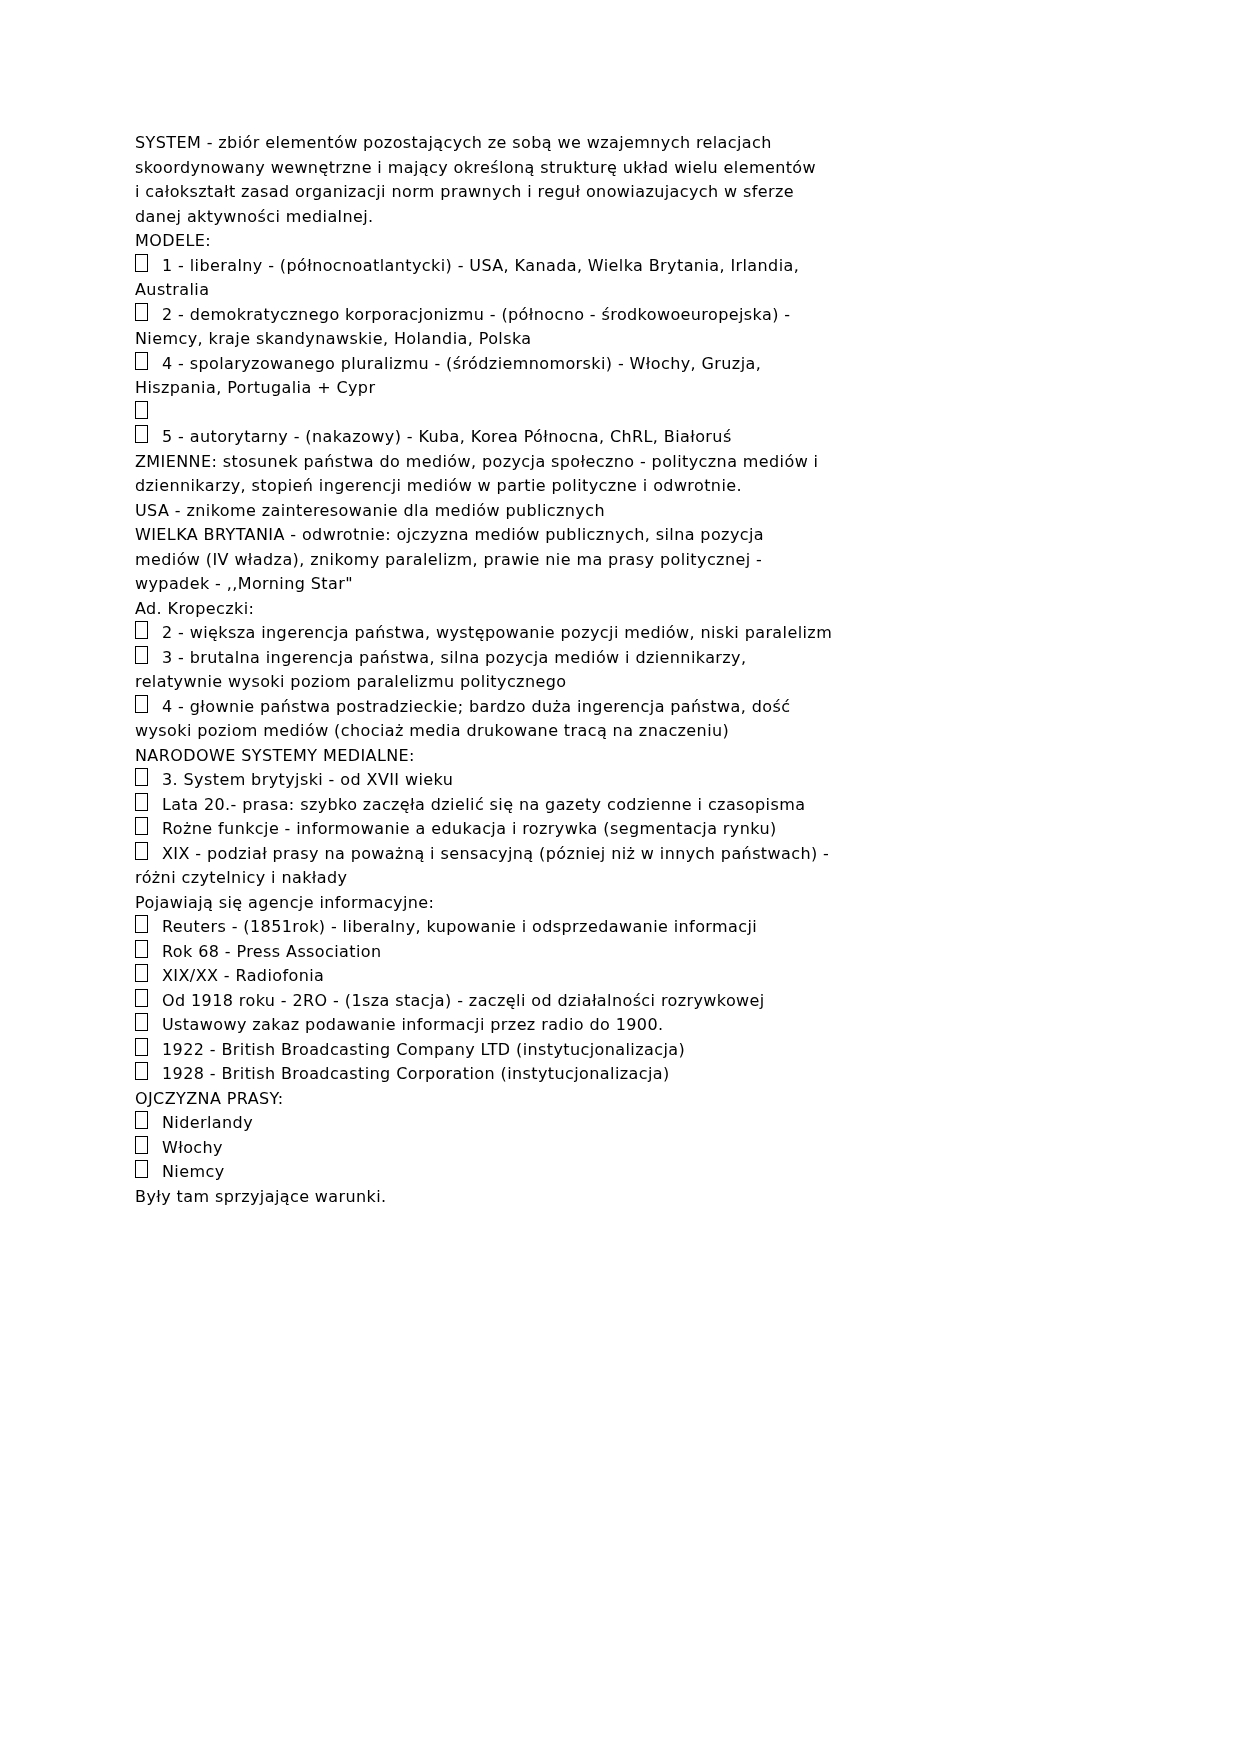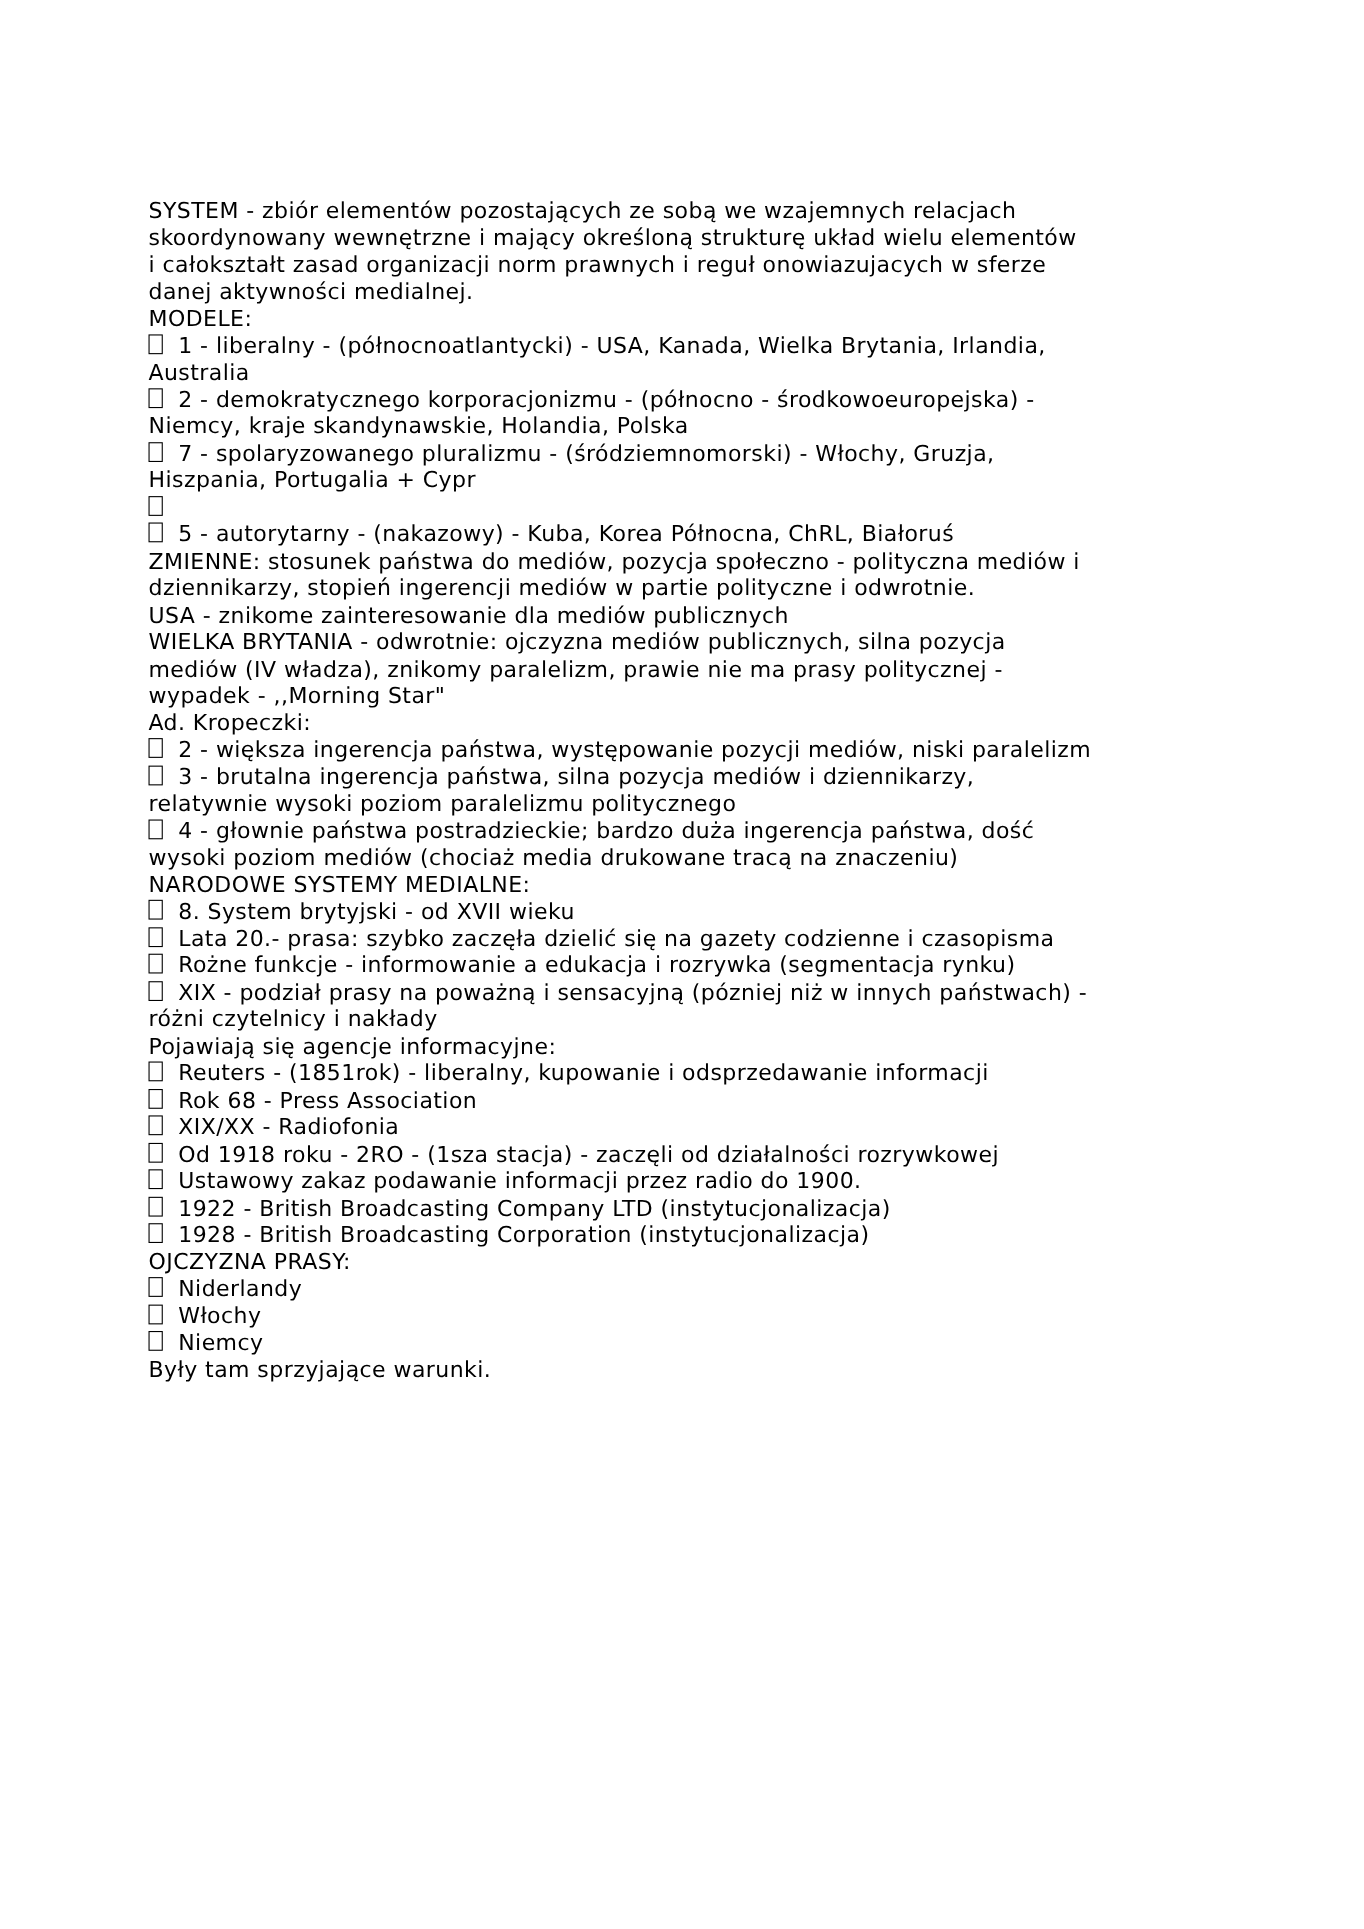--- a/index.html
+++ b/index.html
@@ -14,24 +14,23 @@
     background: #ffffff;
     font-family: "DejaVu Sans", "Liberation Sans", sans-serif;
     color: #000000;
     overflow: hidden;
   }
   .content {
     position: absolute;
     left: 135px;
     top: 131px;
     width: 1010px;
-    font-size: 20px;
+    font-size: 16px;
     line-height: 24.5px;
     letter-spacing: 0.4px;
-    margin-top: 48px;
   }
   .block { margin: 0; padding: 0; }
   .txt { white-space: pre-line; }
   
   .tofu {
     display: inline-block;
     width: 11px;
     height: 16px;
     border: 1.6px solid #000000;
     margin-right: 14px;
@@ -46,38 +45,38 @@
   <div class="content" id="doc">
       <div class="block"><span class="txt">SYSTEM - zbiór elementów pozostających ze sobą we wzajemnych relacjach
 skoordynowany wewnętrzne i mający określoną strukturę układ wielu elementów
 i całokształt zasad organizacji norm prawnych i reguł onowiazujacych w sferze
 danej aktywności medialnej.</span></div>
       <div class="block"><span class="txt">MODELE:</span></div>
       <div class="block"><span class="tofu"></span><span class="txt">1 - liberalny - (północnoatlantycki) - USA, Kanada, Wielka Brytania, Irlandia,
 Australia</span></div>
       <div class="block"><span class="tofu"></span><span class="txt">2 - demokratycznego korporacjonizmu - (północno - środkowoeuropejska) -
 Niemcy, kraje skandynawskie, Holandia, Polska</span></div>
-      <div class="block"><span class="tofu"></span><span class="txt">7 - spolaryzowanego pluralizmu - (śródziemnomorski) - Włochy, Gruzja,
+      <div class="block"><span class="tofu"></span><span class="txt">4 - spolaryzowanego pluralizmu - (śródziemnomorski) - Włochy, Gruzja,
 Hiszpania, Portugalia + Cypr</span></div>
       <div class="block"><span class="tofu"></span></div>
       <div class="block"><span class="tofu"></span><span class="txt">5 - autorytarny - (nakazowy) - Kuba, Korea Północna, ChRL, Białoruś</span></div>
       <div class="block"><span class="txt">ZMIENNE: stosunek państwa do mediów, pozycja społeczno - polityczna mediów i
 dziennikarzy, stopień ingerencji mediów w partie polityczne i odwrotnie.</span></div>
       <div class="block"><span class="txt">USA - znikome zainteresowanie dla mediów publicznych</span></div>
       <div class="block"><span class="txt">WIELKA BRYTANIA - odwrotnie: ojczyzna mediów publicznych, silna pozycja
 mediów (IV władza), znikomy paralelizm, prawie nie ma prasy politycznej -
 wypadek - ,,Morning Star"</span></div>
       <div class="block"><span class="txt">Ad. Kropeczki:</span></div>
       <div class="block"><span class="tofu"></span><span class="txt">2 - większa ingerencja państwa, występowanie pozycji mediów, niski paralelizm</span></div>
       <div class="block"><span class="tofu"></span><span class="txt">3 - brutalna ingerencja państwa, silna pozycja mediów i dziennikarzy,
 relatywnie wysoki poziom paralelizmu politycznego</span></div>
       <div class="block"><span class="tofu"></span><span class="txt">4 - głownie państwa postradzieckie; bardzo duża ingerencja państwa, dość
 wysoki poziom mediów (chociaż media drukowane tracą na znaczeniu)</span></div>
       <div class="block"><span class="txt">NARODOWE SYSTEMY MEDIALNE:</span></div>
-      <div class="block"><span class="tofu"></span><span class="txt">8. System brytyjski - od XVII wieku</span></div>
+      <div class="block"><span class="tofu"></span><span class="txt">3. System brytyjski - od XVII wieku</span></div>
       <div class="block"><span class="tofu"></span><span class="txt">Lata 20.- prasa: szybko zaczęła dzielić się na gazety codzienne i czasopisma</span></div>
       <div class="block"><span class="tofu"></span><span class="txt">Rożne funkcje - informowanie a edukacja i rozrywka (segmentacja rynku)</span></div>
       <div class="block"><span class="tofu"></span><span class="txt">XIX - podział prasy na poważną i sensacyjną (pózniej niż w innych państwach) -
 różni czytelnicy i nakłady</span></div>
       <div class="block"><span class="txt">Pojawiają się agencje informacyjne:</span></div>
       <div class="block"><span class="tofu"></span><span class="txt">Reuters - (1851rok) - liberalny, kupowanie i odsprzedawanie informacji</span></div>
       <div class="block"><span class="tofu"></span><span class="txt">Rok 68 - Press Association</span></div>
       <div class="block"><span class="tofu"></span><span class="txt">XIX/XX - Radiofonia</span></div>
       <div class="block"><span class="tofu"></span><span class="txt">Od 1918 roku - 2RO - (1sza stacja) - zaczęli od działalności rozrywkowej</span></div>
       <div class="block"><span class="tofu"></span><span class="txt">Ustawowy zakaz podawanie informacji przez radio do 1900.</span></div>

